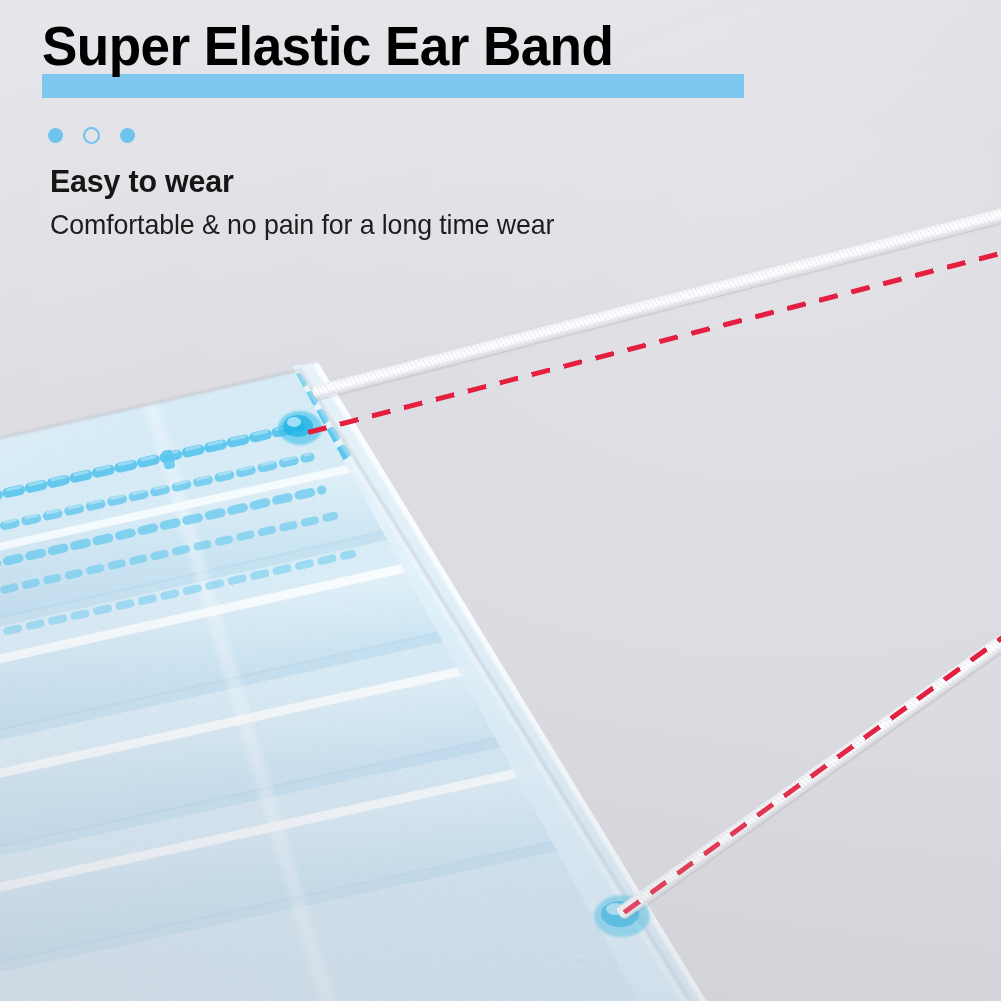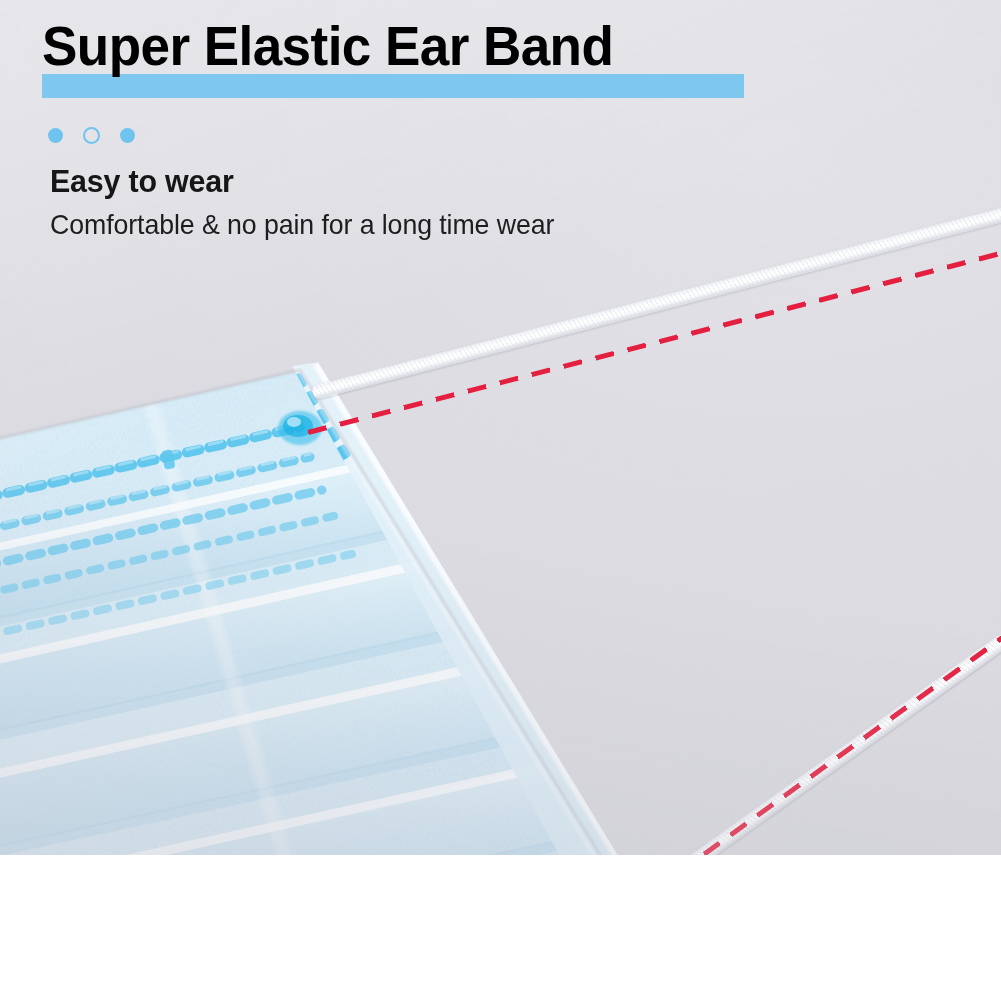--- a/index.html
+++ b/index.html
@@ -7,21 +7,21 @@
     padding: 0;
     background: #ffffff;
   }
   body {
     font-family: "Liberation Sans", "DejaVu Sans", sans-serif;
   }
 
   #stage {
     position: relative;
     width: 1001px;
-    height: 855px;
+    height: 1001px;
     overflow: hidden;
     background: #dcdce2;
   }
 
   
   .bg-base {
     position: absolute;
     inset: 0;
     background:
       radial-gradient(120% 90% at 78% 18%, #e2e2e7 0%, #dcdce2 45%, #d8d8de 100%);

